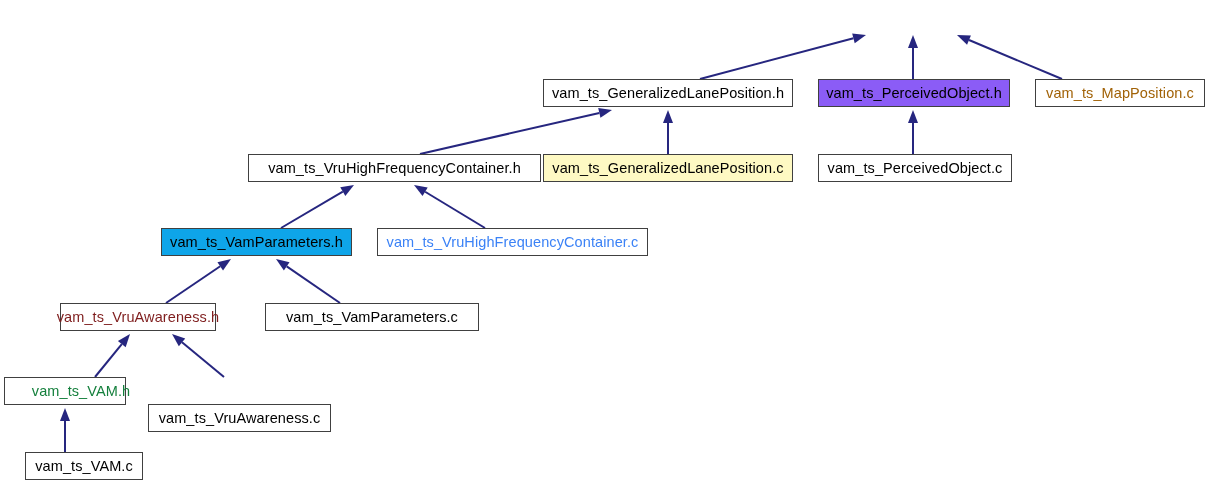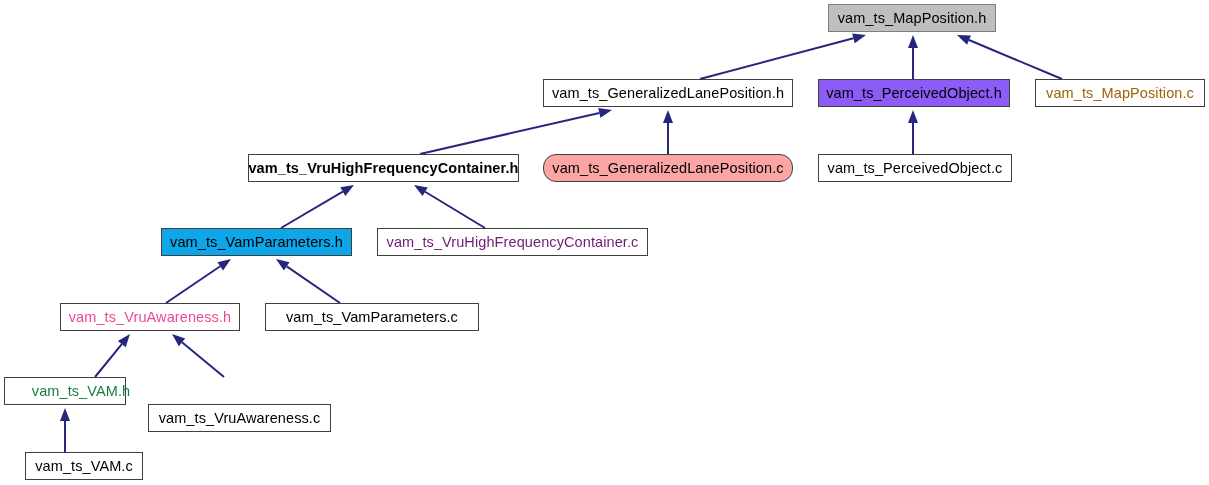--- a/index.html
+++ b/index.html
@@ -97,48 +97,45 @@
       </g>
       <g>
         <line x1="224" y1="377" x2="182.01838854003782" y2="342.284436677339" stroke="#26267f" stroke-width="2"></line>
         <polygon points="172,334 185.20471033901435,338.43121031578596 178.83206674106128,346.137663038892" fill="#26267f"></polygon>
       </g>
       <g>
         <line x1="65" y1="452" x2="65" y2="421" stroke="#26267f" stroke-width="2"></line>
         <polygon points="65,408 70,421 60,421" fill="#26267f"></polygon>
       </g>
     </svg>
-<div class="node root" style="left: 828px; top: 4px; width: 168px; height: 28px; background: rgb(191, 191, 191); border-color: rgb(127, 127, 127); color: rgb(0, 0, 0);">
-      <span class="node-label">vam_ts_MapPosition.h</span>
-    </div>
     <div class="node" style="left: 543px; top: 79px; width: 250px; height: 28px; background: rgb(255, 255, 255); border-color: rgb(64, 64, 64); color: rgb(0, 0, 0);">
       <span class="node-label">vam_ts_GeneralizedLanePosition.h</span>
     </div>
     <div class="node" style="left: 818px; top: 79px; width: 192px; height: 28px; background: #8b5cf6; border-color: rgb(64, 64, 64); color: rgb(0, 0, 0); align-items: center;">
       <span class="node-label">vam_ts_PerceivedObject.h</span>
     </div>
     <div class="node" style="left: 1035px; top: 79px; width: 170px; height: 28px; background: rgb(255, 255, 255); border-color: rgb(64, 64, 64); color: #a16207;">
       <span class="node-label">vam_ts_MapPosition.c</span>
     </div>
-    <div class="node" style="left: 248px; top: 154px; width: 271px; height: 28px; background: rgb(255, 255, 255); border-color: rgb(64, 64, 64); color: rgb(0, 0, 0); font-weight: bold;">
+    <div class="node" style="left: 248px; top: 154px; width: 293px; height: 28px; background: rgb(255, 255, 255); border-color: rgb(64, 64, 64); color: rgb(0, 0, 0);">
       <span class="node-label">vam_ts_VruHighFrequencyContainer.h</span>
     </div>
-    <div class="node" style="left: 543px; top: 154px; width: 250px; height: 28px; background: #fca5a5; border-color: rgb(64, 64, 64); color: rgb(0, 0, 0); border-radius: 13px;">
+    <div class="node" style="left: 543px; top: 154px; width: 250px; height: 28px; background: #fef9c3; border-color: rgb(64, 64, 64); color: rgb(0, 0, 0);">
       <span class="node-label">vam_ts_GeneralizedLanePosition.c</span>
     </div>
     <div class="node" style="left: 818px; top: 154px; width: 194px; height: 28px; background: rgb(255, 255, 255); border-color: rgb(64, 64, 64); color: rgb(0, 0, 0);">
       <span class="node-label">vam_ts_PerceivedObject.c</span>
     </div>
     <div class="node" style="left: 161px; top: 228px; width: 191px; height: 28px; background: #0ea5e9; border-color: rgb(64, 64, 64); color: rgb(0, 0, 0);">
       <span class="node-label">vam_ts_VamParameters.h</span>
     </div>
-    <div class="node" style="left: 377px; top: 228px; width: 271px; height: 28px; background: rgb(255, 255, 255); border-color: rgb(64, 64, 64); color: #701a75; text-align: center;">
+    <div class="node" style="left: 377px; top: 228px; width: 271px; height: 28px; background: rgb(255, 255, 255); border-color: rgb(64, 64, 64); color: #3b82f6; text-align: center;">
       <span class="node-label">vam_ts_VruHighFrequencyContainer.c</span>
     </div>
-    <div class="node" style="left: 60px; top: 303px; width: 180px; height: 28px; background: rgb(255, 255, 255); border-color: rgb(64, 64, 64); color: #ec4899;">
+    <div class="node" style="left: 60px; top: 303px; width: 156px; height: 28px; background: rgb(255, 255, 255); border-color: rgb(64, 64, 64); color: #7f1d1d;">
       <span class="node-label">vam_ts_VruAwareness.h</span>
     </div>
     <div class="node" style="left: 265px; top: 303px; width: 214px; height: 28px; background: rgb(255, 255, 255); border-color: rgb(64, 64, 64); color: rgb(0, 0, 0);">
       <span class="node-label">vam_ts_VamParameters.c</span>
     </div>
     <div class="node" style="left: 4px; top: 377px; width: 122px; height: 28px; background: rgb(255, 255, 255); border-color: rgb(64, 64, 64); color: #15803d; padding-left: 32px;">
       <span class="node-label">vam_ts_VAM.h</span>
     </div>
     <div class="node" style="left: 148px; top: 377px; width: 183px; height: 28px; background: rgb(255, 255, 255); border-color: rgb(64, 64, 64); color: rgb(0, 0, 0); margin-top: 27px;">
       <span class="node-label">vam_ts_VruAwareness.c</span>

